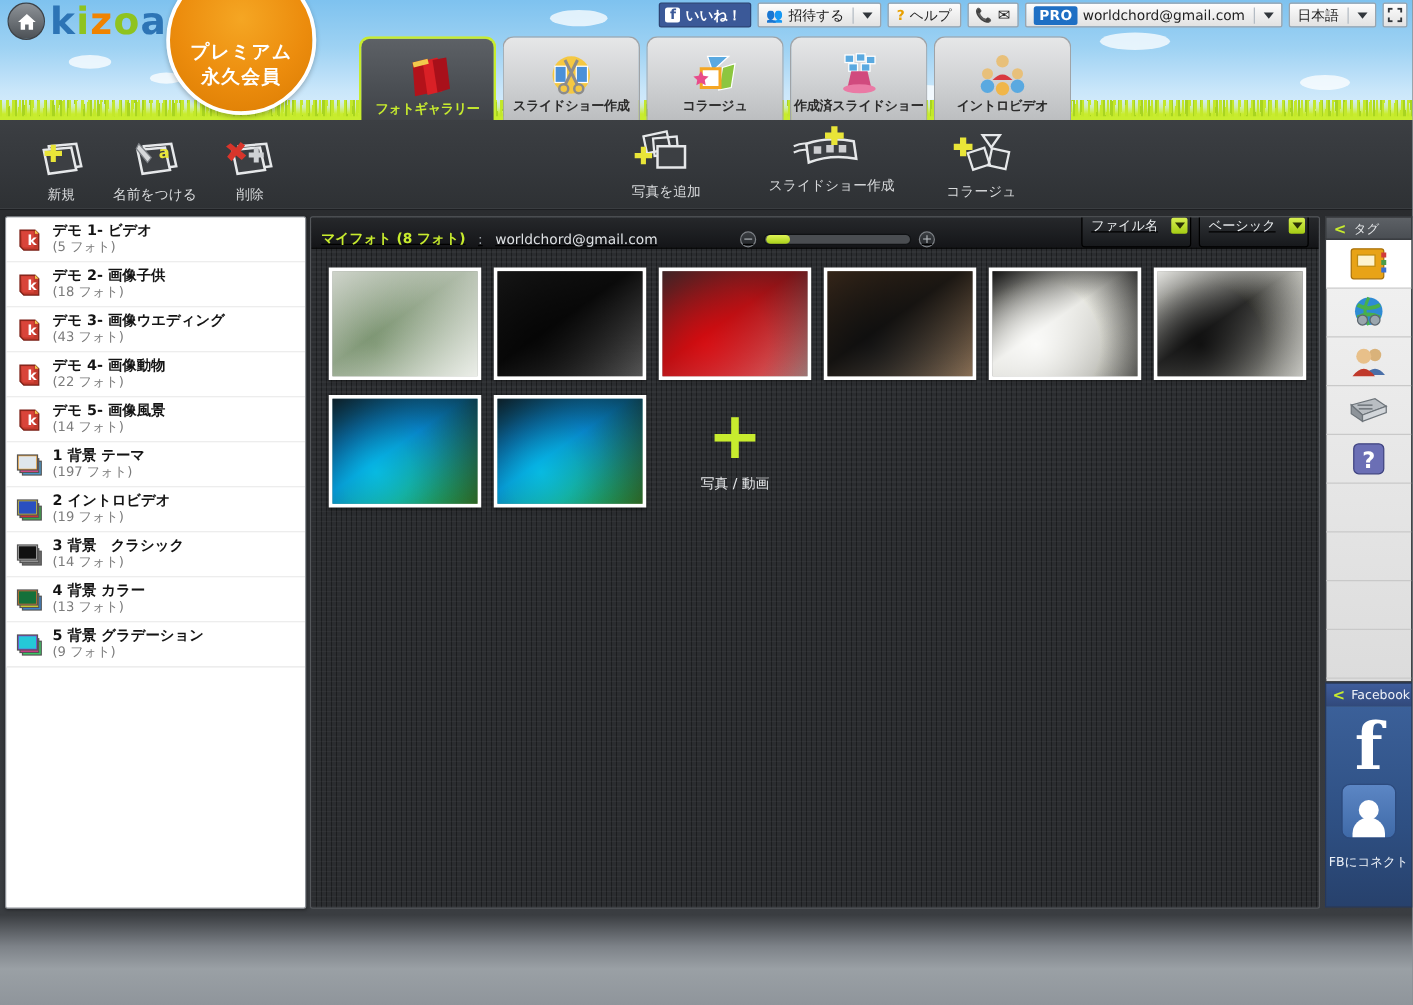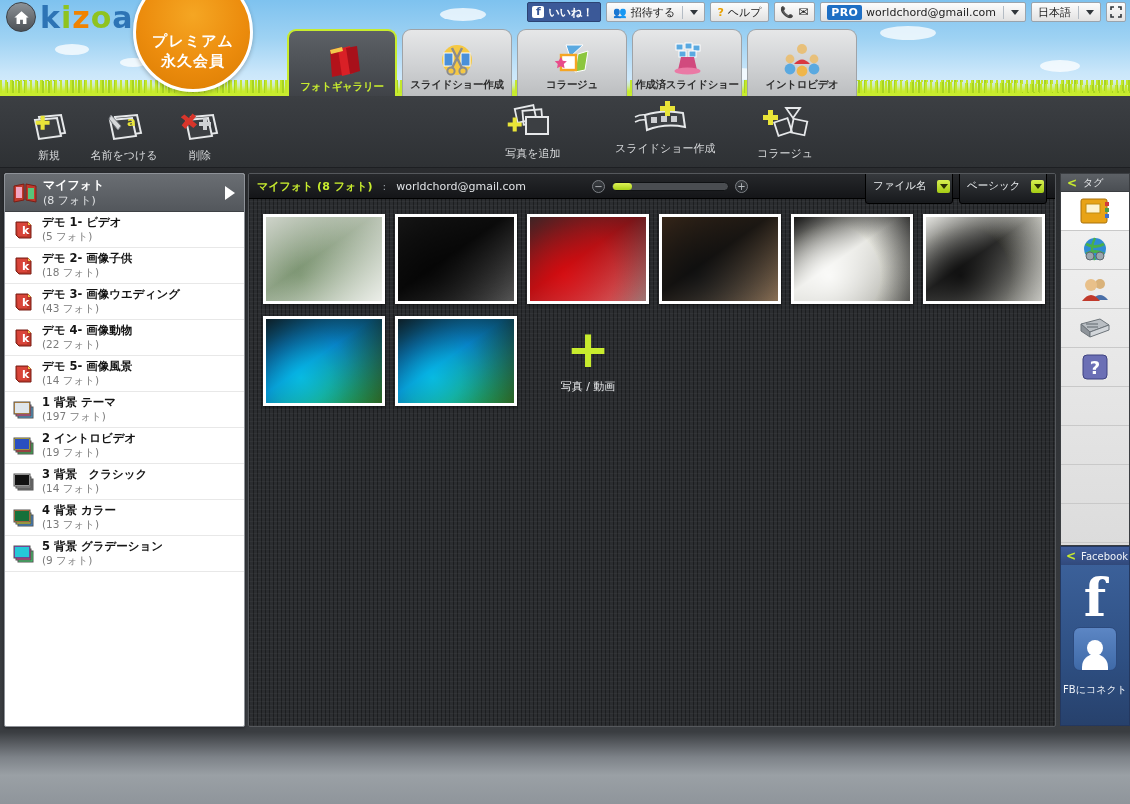--- a/index.html
+++ b/index.html
@@ -161,22 +161,23 @@
   .content {
     position:absolute; left:248px; top:5px; width:808px; height:554px;
     border:1px solid #55585c; border-radius:2px; overflow:hidden;
     background-color:#2b2d30;
     background-image:
       repeating-linear-gradient(0deg, rgba(255,255,255,0.035) 0 1px, transparent 1px 4px),
       repeating-linear-gradient(90deg, rgba(0,0,0,0.35) 0 1px, transparent 1px 4px);
   }
   .content-head {
     height:25px; background:linear-gradient(to bottom,#26282b,#141518);
-    display:flex; align-items:center; padding:0 8px; gap:10px;
+    display:flex; align-items:flex-end; padding:0 8px; gap:10px;
     border-bottom:1px solid #000;
+    text-decoration:underline;
   }
   .ch-title { color:#c8ec2e; font-size:11px; font-weight:bold; }
   .ch-colon { color:#9aa0a6; font-size:11px; }
   .ch-mail { color:#dfe2e5; font-size:11px; }
   .zoomctl { display:flex; align-items:center; gap:6px; margin-left:56px; }
   .zbtn { width:13px; height:13px; border-radius:50%; border:1px solid #7d8186;
           color:#b9bdc1; font-size:10px; line-height:11px; text-align:center;
           background:linear-gradient(to bottom,#3a3d41,#23262a); }
   .ztrack { width:118px; height:9px; border-radius:5px; background:#4a4d51;
             border:1px solid #101214; position:relative; }
@@ -459,35 +460,20 @@
         </svg>
       </div>
       <div class="tlbl">コラージュ</div>
     </div>
   </div>
 
   <div class="main">
 
     <div class="albums">
 
-      <div class="album-head">
-        <span class="bookicon">
-          <svg width="24" height="20" viewBox="0 0 24 20">
-            <path d="M1 3 L11 1 L11 17 L1 19 Z" fill="#c0392b" stroke="#7a1f16"></path>
-            <path d="M13 1 L23 3 L23 19 L13 17 Z" fill="#c0392b" stroke="#7a1f16"></path>
-            <rect x="3" y="4" width="6" height="11" fill="#f3a6c4"></rect>
-            <rect x="15" y="5" width="6" height="11" fill="#58c47a"></rect>
-          </svg>
-        </span>
-        <span>
-          <div class="at">マイフォト</div>
-          <div class="ac">(8 フォト)</div>
-        </span>
-        <span class="arrow-r"></span>
-      </div>
 
       <div id="album-rows">
           <div class="album-row">
             <span class="bookicon"><svg width="22" height="20" viewBox="0 0 22 20">
                 <path d="M3 2 L15 2 L18 5 L18 18 L6 18 L3 15 Z" fill="#c0392b" stroke="#7a1f16"></path>
                 <path d="M4 3 L14 3 L14 16 L5 16 Z" fill="#d9453a"></path>
                 <text x="9" y="14" font-size="11" fill="#fff" font-family="DejaVu Sans" font-weight="bold">k</text>
                 <path d="M15 2 L18 5 L15 5 Z" fill="#f2c94c"></path>
               </svg></span>
             <span class="ar-txt">

